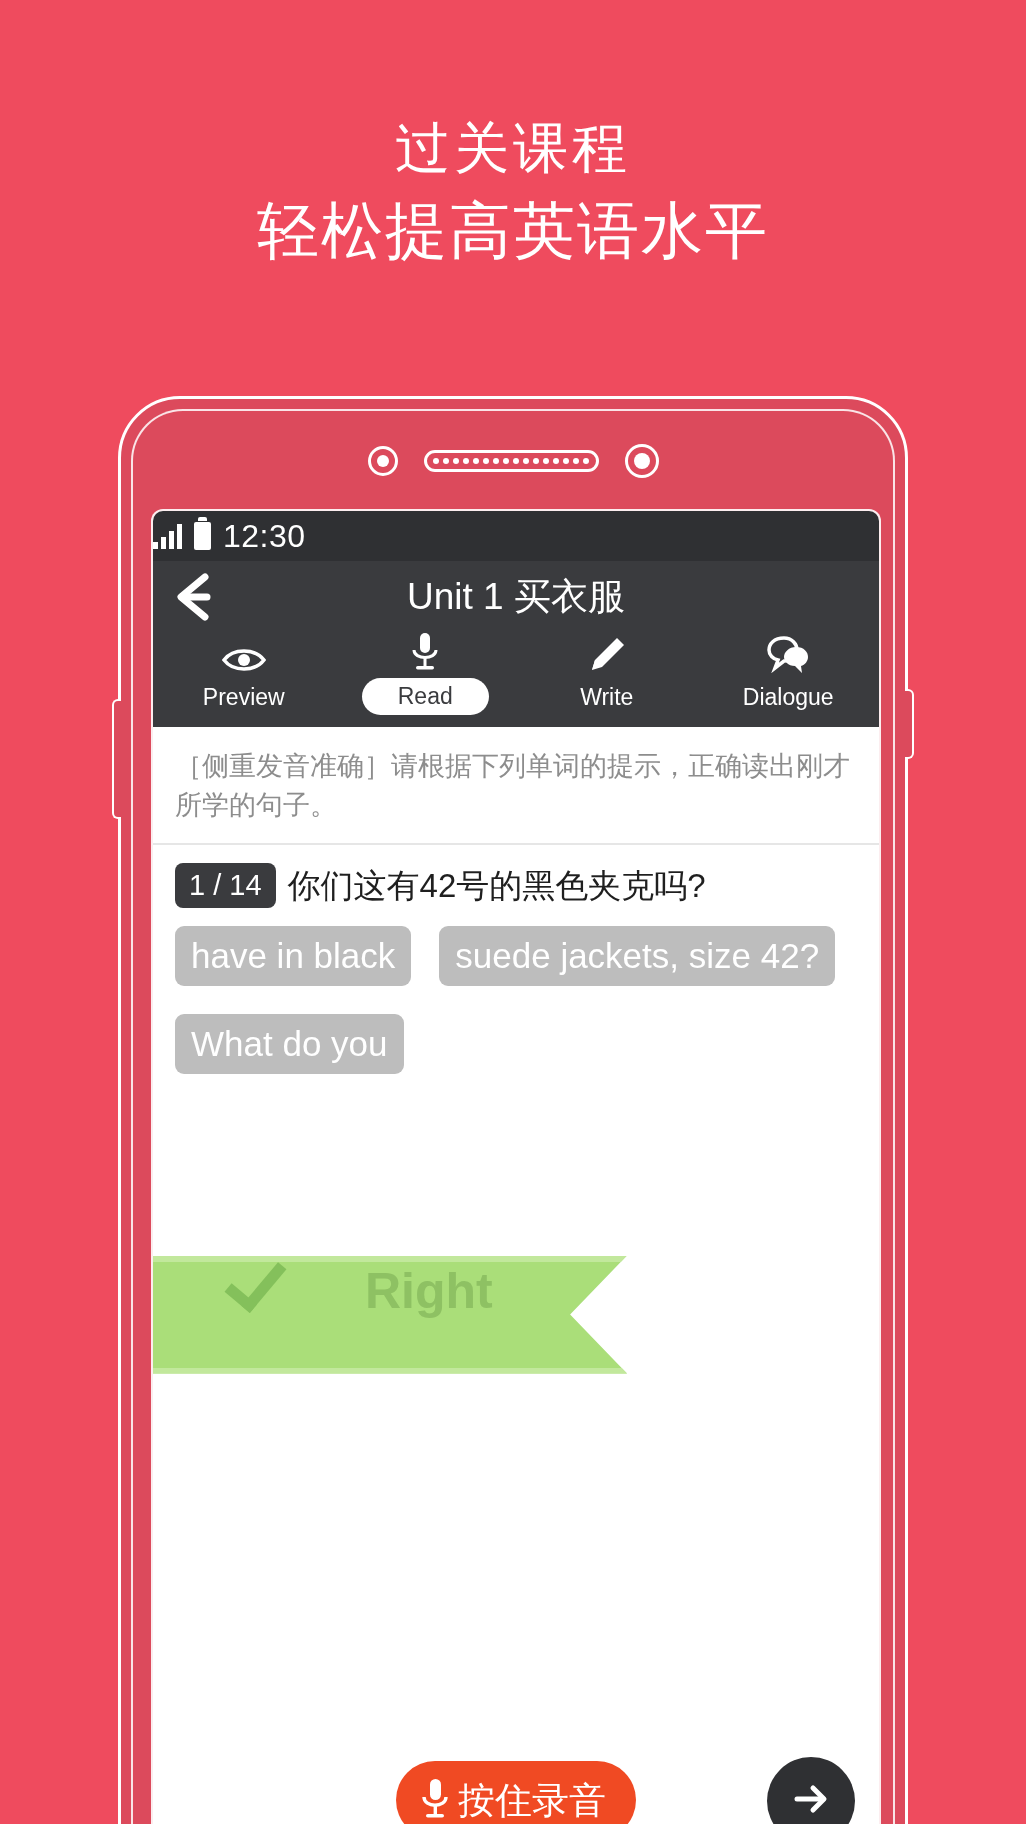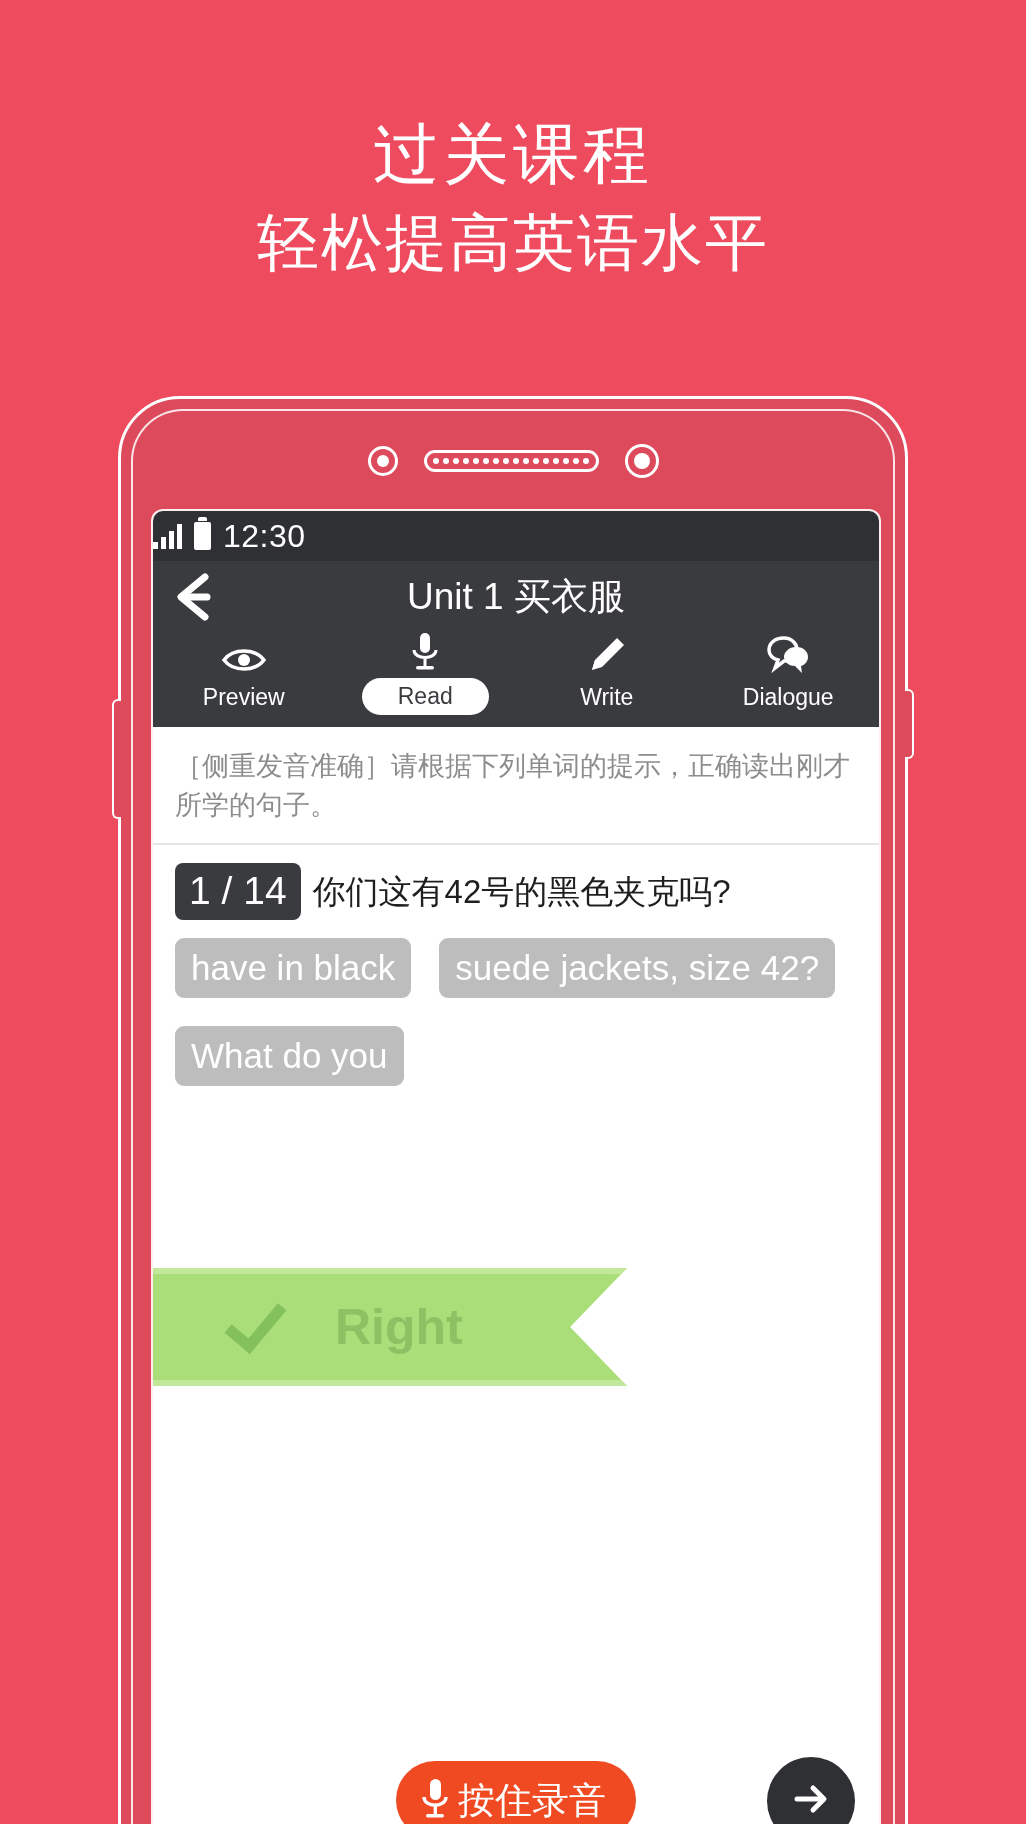--- a/index.html
+++ b/index.html
@@ -18,21 +18,21 @@
   
   .promo {
     position: absolute;
     top: 0; left: 0; right: 0;
     text-align: center;
     color: #ffffff;
   }
   .promo-title {
     margin: 0;
     padding-top: 118px;
-    font-size: 66px;
+    font-size: 55px;
     line-height: 1.1;
     font-weight: 400;
     letter-spacing: 4px;
   }
   .promo-sub {
     margin: 0;
     padding-top: 18px;
     font-size: 62px;
     line-height: 1.1;
     font-weight: 400;
@@ -265,21 +265,21 @@
   
   .question {
     display: flex;
     align-items: center;
     gap: 12px;
     padding: 18px 22px 10px 22px;
   }
   .qbadge {
     background: #3a3b3e;
     color: #ffffff;
-    font-size: 39px;
+    font-size: 29px;
     padding: 4px 14px;
     border-radius: 8px;
     white-space: nowrap;
     line-height: 1.25;
   }
   .qtext {
     color: #1f1f1f;
     font-size: 33px;
     line-height: 1.2;
   }
@@ -308,22 +308,22 @@
     padding-left: 0;
     height: 118px;
   }
   .ribbon {
     position: relative;
     width: 474px;
     height: 118px;
     margin-left: 0;
     background: #aade79;
     display: flex;
-    align-items: center;
-    gap: 48px;
+    align-items: flex-start;
+    gap: 78px;
     padding-left: 70px;
     box-sizing: border-box;
     clip-path: polygon(0 0, 100% 0, 88% 50%, 100% 100%, 0 100%);
     border-top: 6px solid #c2e89c;
     border-bottom: 6px solid #c2e89c;
   }
   .ribbon .check {
     width: 64px;
     height: 48px;
     position: relative;

